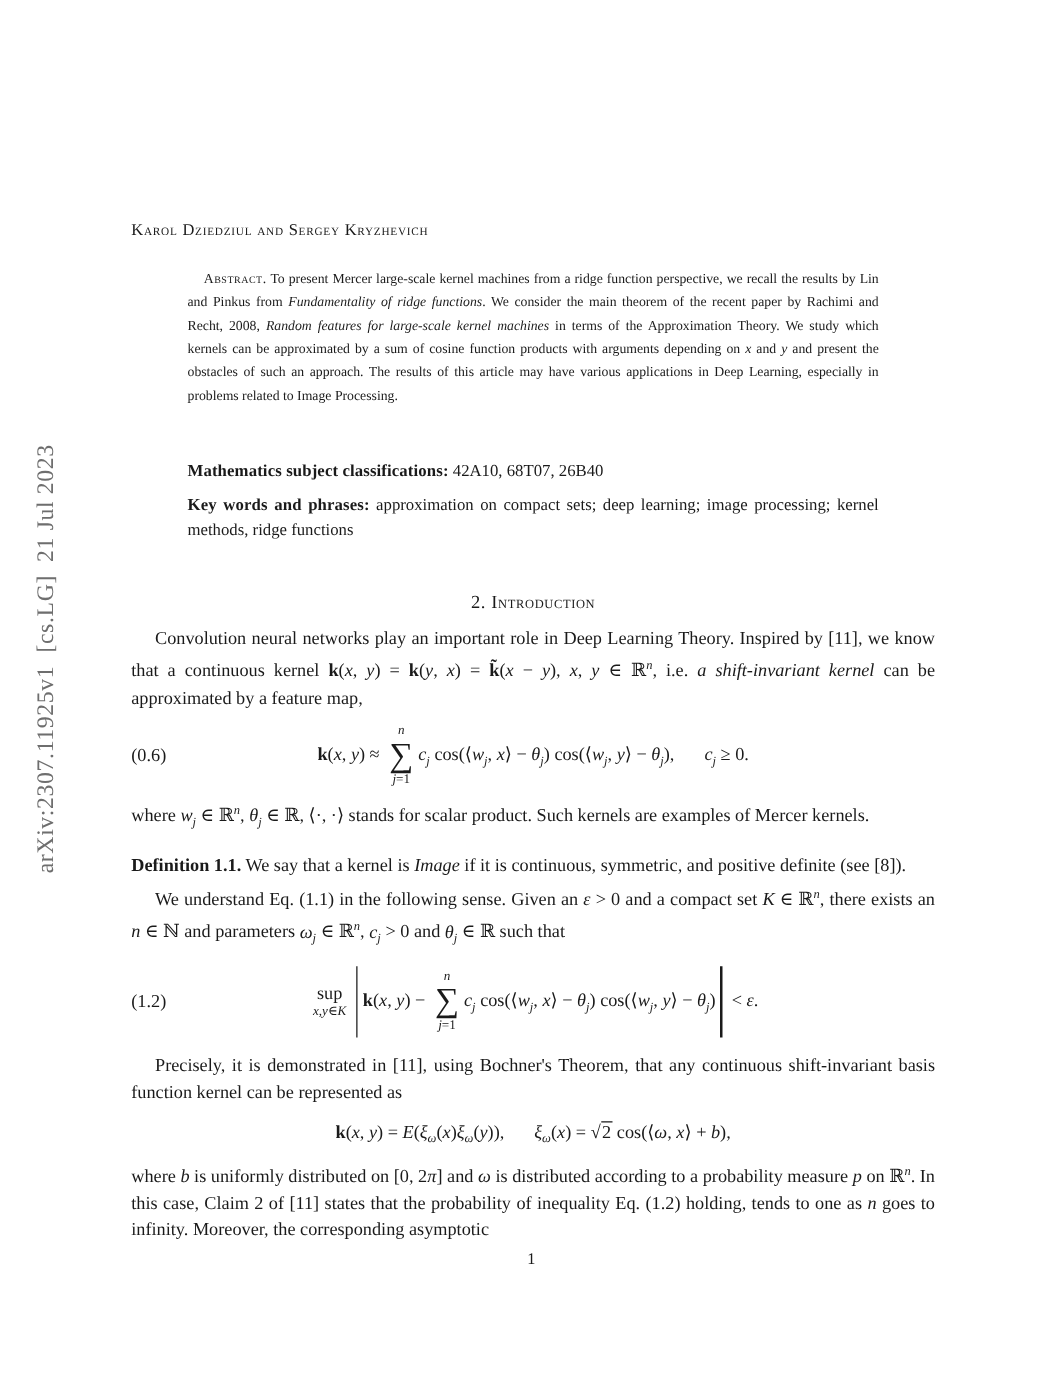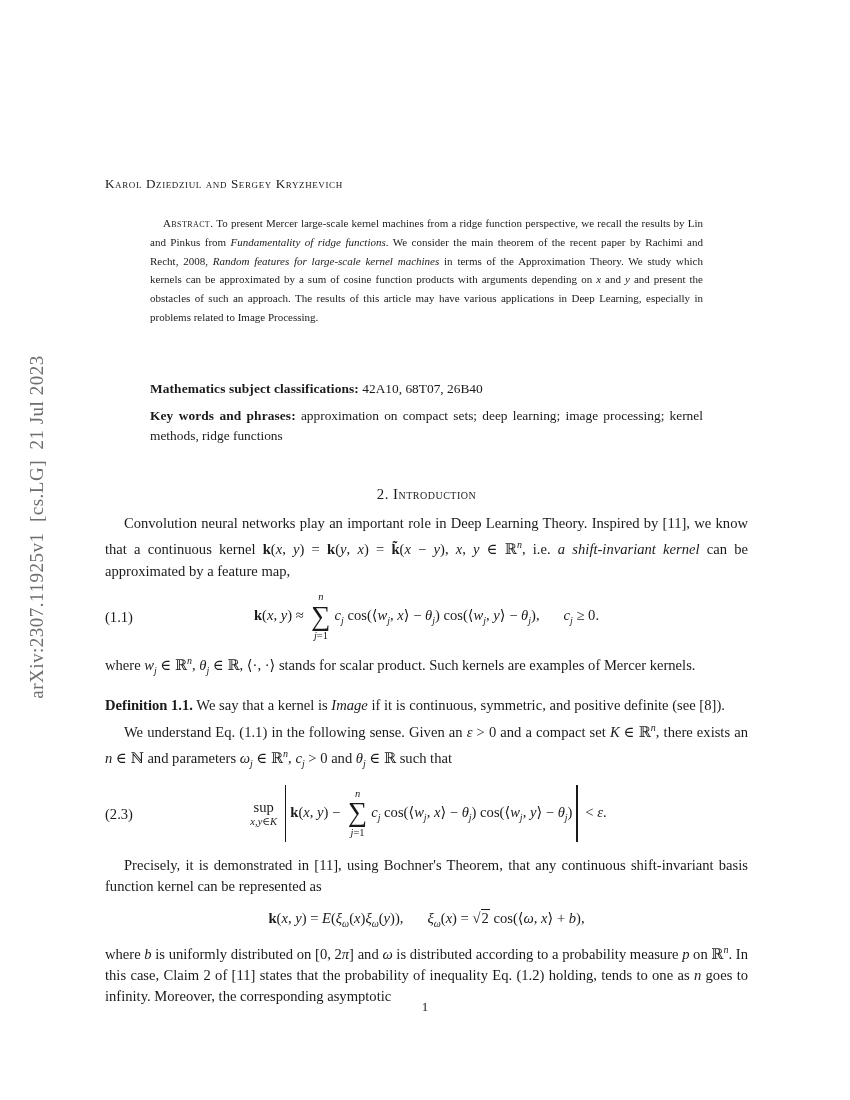--- a/index.html
+++ b/index.html
@@ -10,21 +10,21 @@
   }
   .content { position:absolute; left:105px; width:643px; top:0; }
   .pad-top { height:142px; }
 
   .title { text-align:center; font-weight:bold; font-size:16.5px; line-height:1.55; letter-spacing:0.2px; }
   .authors { margin-top:34px; text-align:left; font-variant:small-caps; font-size:13.2px; letter-spacing:0.6px; }
 
   .abstract { margin:22px 45px 0 45px; font-size:11px; line-height:18.8px; text-align:justify; text-indent:13px; }
   .abstract .abstract-label { font-variant:small-caps; letter-spacing:0.4px; }
 
-  .classifications { margin:52px 45px 0 45px; font-size:13.4px; line-height:20px; text-align:justify; }
+  .classifications { margin:40px 45px 0 45px; font-size:13.4px; line-height:20px; text-align:justify; }
   .classifications .row2 { margin-top:7px; }
   .classifications b { letter-spacing:0.1px; }
 
   .section-heading { margin-top:40px; text-align:center; font-variant:small-caps; font-size:14.8px; letter-spacing:0.5px; }
 
   .body-par { font-size:14.6px; line-height:21.5px; text-align:justify; margin:0; }
   .indent { text-indent:19px; }
   .mt-p1 { margin-top:10px; }
   .mt-def { margin-top:14px; }
   .mt-und { }
@@ -74,36 +74,36 @@
     <div class="classifications">
       <div class="row1"><b>Mathematics subject classifications:</b><span> 42A10, 68T07, 26B40</span></div>
       <div class="row2"><b>Key words and phrases:</b><span> approximation on compact sets; deep learning; image processing; kernel methods, ridge functions</span></div>
     </div>
 
     <div class="section-heading">2. Introduction</div>
 
     <p class="body-par indent mt-p1">Convolution neural networks play an important role in Deep Learning Theory.  Inspired by [11], we know that a continuous kernel <b>k</b>(<i>x</i>, <i>y</i>) = <b>k</b>(<i>y</i>, <i>x</i>) = <b>k̃</b>(<i>x</i> − <i>y</i>), <i>x</i>, <i>y</i> ∈ ℝ<sup><i>n</i></sup>, i.e.  <i>a shift-invariant kernel</i> can be approximated by a feature map,</p>
 
     <div class="equation eq1">
-      <span class="eq-tag">(1.1)</span>
+      <span class="eq-tag">(0.6)</span>
       <span class="eq-body"><b>k</b>(<i>x</i>, <i>y</i>) ≈ <span class="bigop">
             <span class="bigop-top"><i>n</i></span>
             <span class="bigop-sym">∑</span>
             <span class="bigop-bot"><i>j</i>=1</span>
           </span><i>c<sub>j</sub></i> cos(⟨<i>w<sub>j</sub></i>, <i>x</i>⟩ − <i>θ<sub>j</sub></i>) cos(⟨<i>w<sub>j</sub></i>, <i>y</i>⟩ − <i>θ<sub>j</sub></i>),<span class="quad"></span><i>c<sub>j</sub></i> ≥ 0.</span>
     </div>
 
     <p class="body-par">where <i>w<sub>j</sub></i> ∈ ℝ<sup><i>n</i></sup>, <i>θ<sub>j</sub></i> ∈ ℝ, ⟨·, ·⟩ stands for scalar product.  Such kernels are examples of Mercer kernels.</p>
 
     <p class="body-par mt-def"><b>Definition 1.1.</b> We say that a kernel is <i>Image</i> if it is continuous, symmetric, and positive definite (see [8]).</p>
 
     <p class="body-par indent mt-und">We understand Eq.  (1.1) in the following sense.  Given an <i>ε</i> &gt; 0 and a compact set <i>K</i> ∈ ℝ<sup><i>n</i></sup>, there exists an <i>n</i> ∈ ℕ and parameters <i>ω<sub>j</sub></i> ∈ ℝ<sup><i>n</i></sup>, <i>c<sub>j</sub></i> &gt; 0 and <i>θ<sub>j</sub></i> ∈ ℝ such that</p>
 
     <div class="equation eq2">
-      <span class="eq-tag">(2.3)</span>
+      <span class="eq-tag">(1.2)</span>
       <span class="eq-body"><span class="bigop">
             <span class="supword">sup</span>
             <span class="bigop-bot"><i>x,y</i>∈<i>K</i></span>
           </span><span class="vbar"></span><b>k</b>(<i>x</i>, <i>y</i>) − <span class="bigop">
             <span class="bigop-top"><i>n</i></span>
             <span class="bigop-sym">∑</span>
             <span class="bigop-bot"><i>j</i>=1</span>
           </span><i>c<sub>j</sub></i> cos(⟨<i>w<sub>j</sub></i>, <i>x</i>⟩ − <i>θ<sub>j</sub></i>) cos(⟨<i>w<sub>j</sub></i>, <i>y</i>⟩ − <i>θ<sub>j</sub></i>)<span class="vbar"></span> &lt; <i>ε</i>.</span>
     </div>
 

